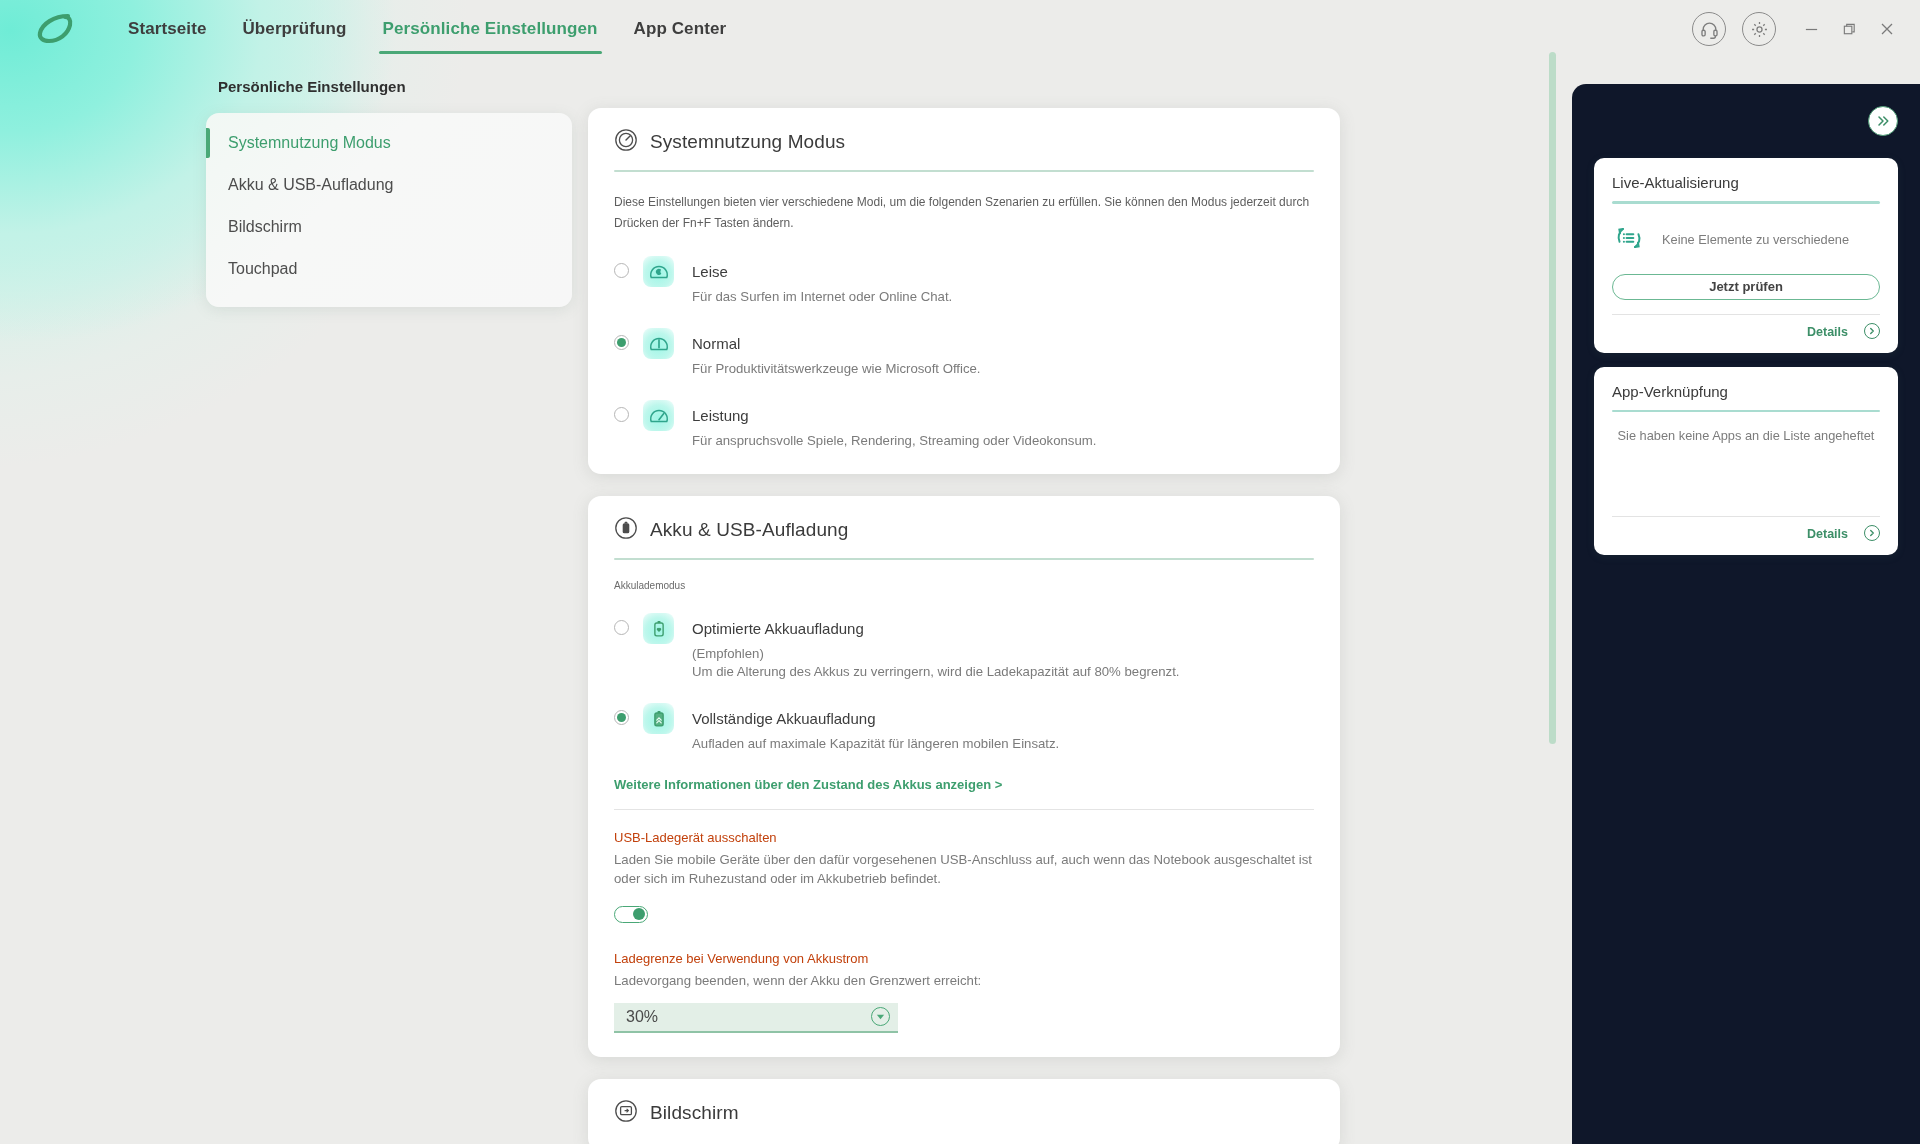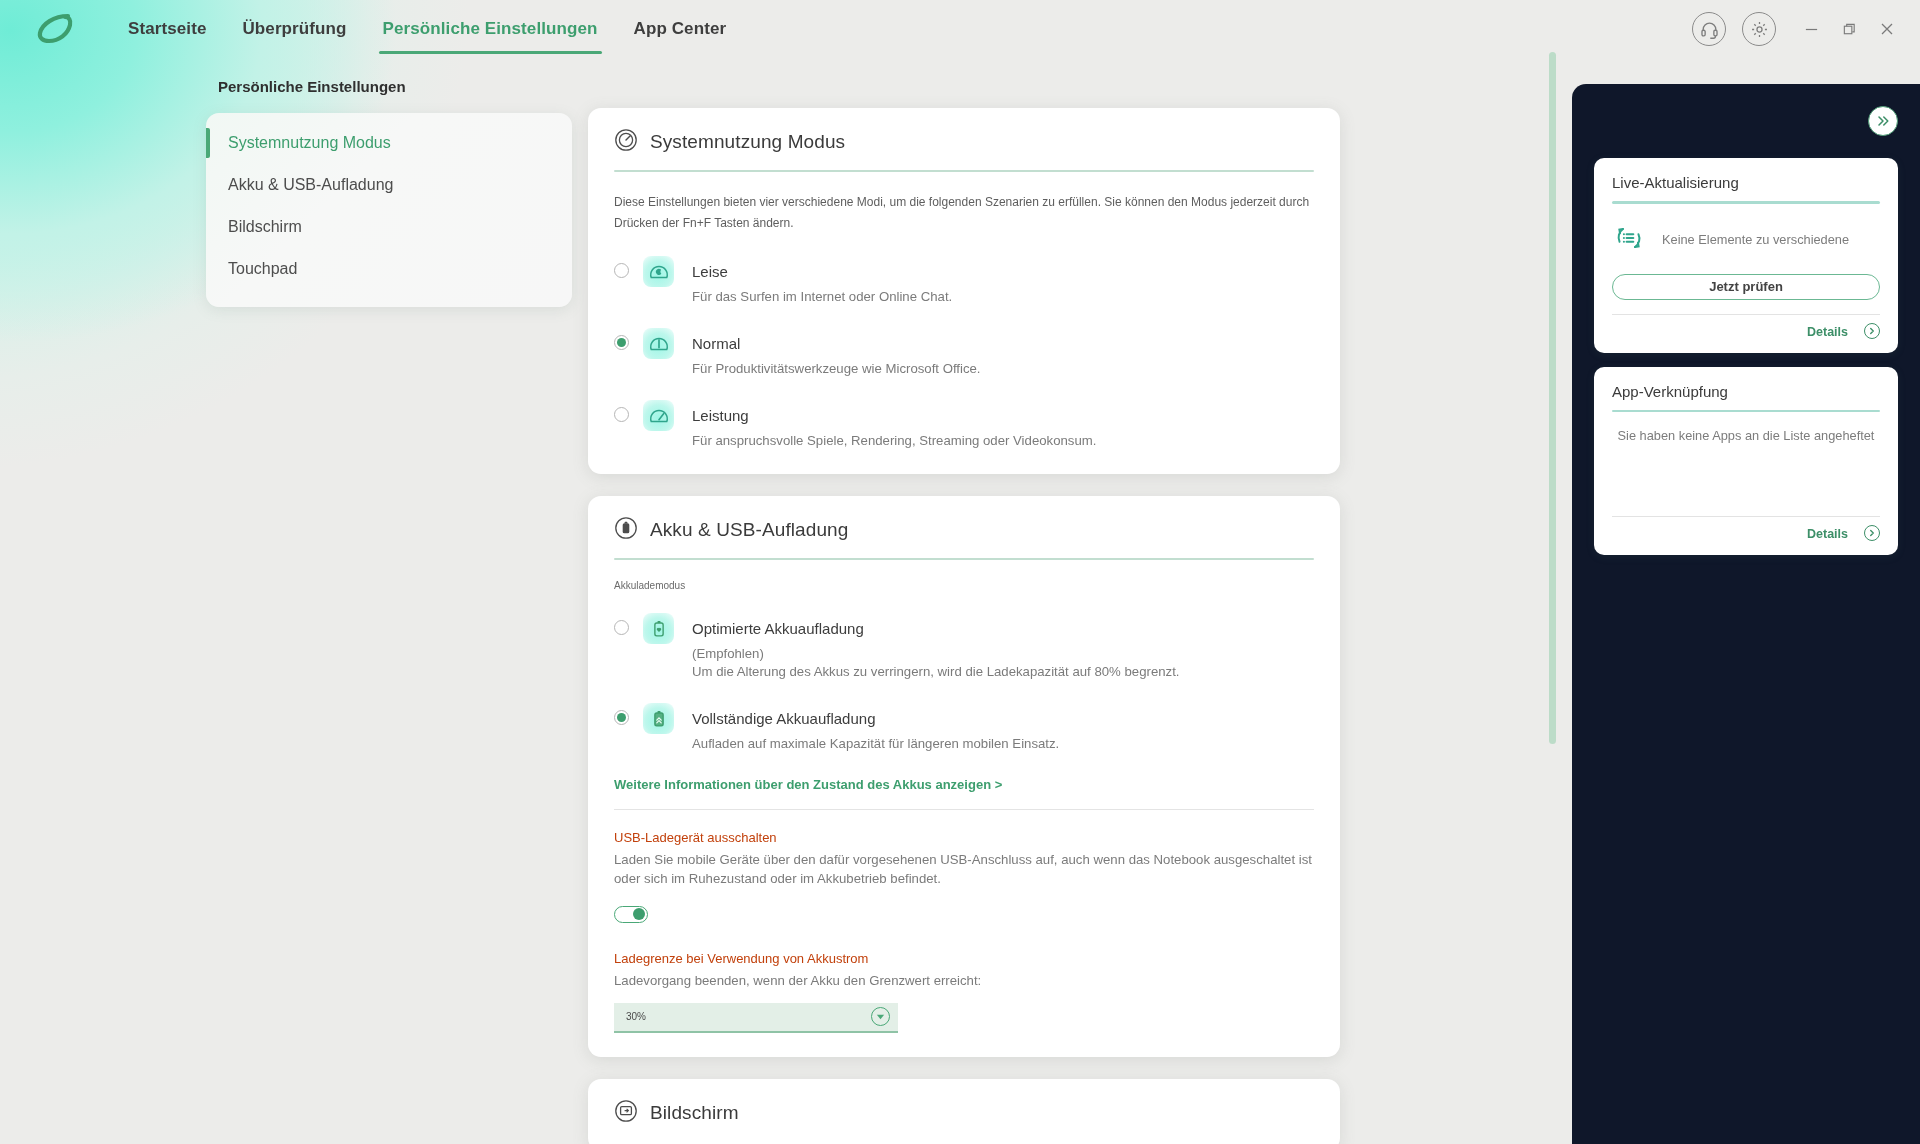--- a/index.html
+++ b/index.html
@@ -135,21 +135,21 @@
     position: absolute; width: 12px; height: 12px; border-radius: 50%;
     background: #3d9e6e; top: 1.2px; right: 2px;
   }
 
   .dropdown {
     width: 284px; height: 30px; margin-top: 12px;
     background: #e3efe7; border-bottom: 2px solid #8fc3a6;
     display: flex; align-items: center; padding: 0 8px 0 12px;
     cursor: pointer; position: relative;
   }
-  .dropdown .val { font-size: 10px; color: #4a4a4a; }
+  .dropdown .val { font-size: 16px; color: #4a4a4a; }
   .dd-arrow {
     margin-left: auto; width: 19px; height: 19px; border-radius: 50%;
     border: 1.5px solid #4aa877; display: flex; align-items: center; justify-content: center;
   }
 
   
   .scrollbar-track {
     position: absolute; left: 1549px; top: 50px; width: 7px; height: 880px;
     background: transparent; z-index: 12;
   }

